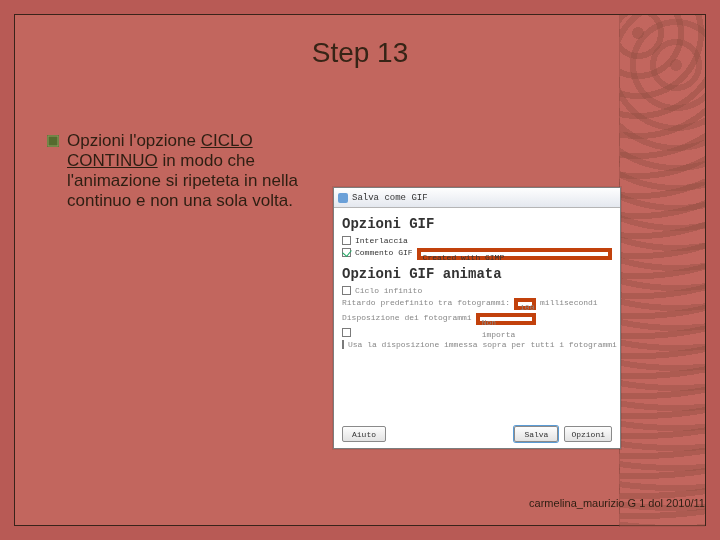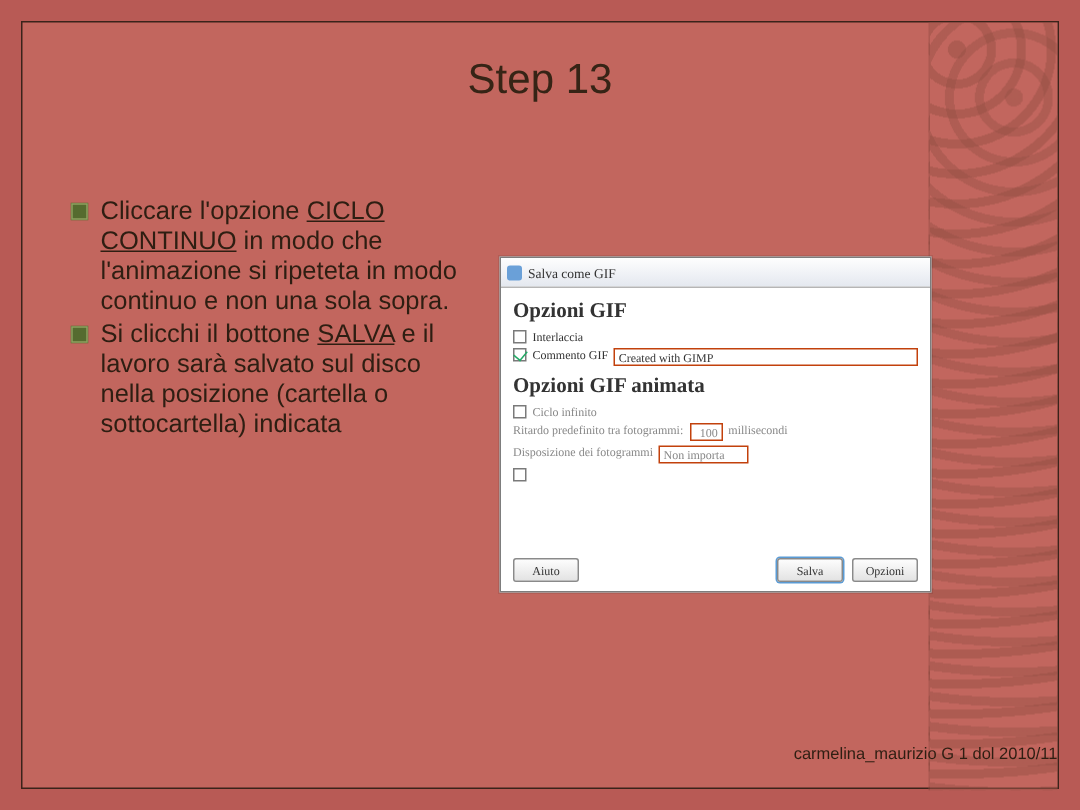--- a/index.html
+++ b/index.html
@@ -65,45 +65,45 @@
     position: absolute;
     left: 0; right: 0; bottom: 16px;
     text-align: right;
     font-size: 11px;
     color: #2e1e12;
   }
 
   
   .dialog {
     position: absolute;
-    left: 318px; top: 156px;
-    width: 288px; height: 224px;
+    left: 318px; top: 172px;
+    width: 288px; height: 262px;
     background: #fff;
     border: 1px solid #7d7d7d;
     box-shadow: 0 0 0 1px rgba(0,0,0,0.08);
-    font-family: Liberation Serif, serif;
+    font-family: Liberation Mono, monospace;
     color: #333;
   }
   .dlg-title {
     height: 20px;
     background: linear-gradient(#fefefe,#e4e8ef);
     border-bottom: 1px solid #b5b5b5;
     display: flex;
     align-items: center;
     gap: 4px;
     padding: 0 4px;
     font-size: 9px;
   }
   .dlg-title .tico { width:10px; height:10px; background:#6aa0d8; border-radius:2px; }
   .dlg-body { padding: 6px 8px 4px 8px; font-size: 8px; }
   .sect-label { font-weight: bold; margin: 2px 0 4px 0; font-size: 14px; }
   .chk { width:9px; height:9px; border:1px solid #7a7a7a; background:#fff; position:relative; }
   .chk.checked::after { content:""; position:absolute; left:1px; top:-1px; width:5px; height:7px; border-right:1.5px solid #2a6; border-bottom:1.5px solid #2a6; transform:rotate(40deg); }
   .txt { flex:0 0 auto; }
-  .tinput { border:1px solid #c2410c; background:#fff; height:12px; font-size:8px; padding:0 2px; line-height:12px; }
+  .tinput { border:4px solid #c2410c; background:#fff; height:12px; font-size:8px; padding:0 2px; line-height:12px; }
   .faint { color:#888; }
   .row { display:flex; gap:4px; margin-bottom:3px; }
   .dlg-btns {
     position:absolute; left:0; right:0; bottom:6px;
     display:flex; justify-content:space-between; padding:0 8px;
   }
   .btnset { display:flex; gap:6px;align-items:flex-end; }
   .btn {
     min-width:44px; height:16px;
     border:1px solid #8a8a8a;
@@ -125,30 +125,21 @@
     <div class="title">Step 13</div>
 
     <div class="content">
       <div class="bullet">
         <span class="icon">
           <svg width="12" height="12" viewBox="0 0 12 12">
               <rect x="0" y="0" width="12" height="12" fill="#556b2f"></rect>
               <rect x="1" y="1" width="10" height="10" fill="none" stroke="#8fa060" stroke-width="1"></rect>
             </svg>
         </span>
-        <span>Cliccare l'opzione </span><span class="underline">CICLO CONTINUO</span><span> in modo che l'animazione si ripeteta in modo continuo e non una sola sopra.</span>
-      </div>
-      <div class="bullet">
-        <span class="icon">
-          <svg width="12" height="12" viewBox="0 0 12 12">
-              <rect x="0" y="0" width="12" height="12" fill="#556b2f"></rect>
-              <rect x="1" y="1" width="10" height="10" fill="none" stroke="#8fa060" stroke-width="1"></rect>
-            </svg>
-        </span>
-        <span>Si clicchi il bottone </span><span class="underline">SALVA</span><span> e il lavoro sarà salvato sul disco nella posizione (cartella o sottocartella) indicata</span>
+        <span>Opzioni l'opzione </span><span class="underline">CICLO CONTINUO</span><span> in modo che l'animazione si ripeteta in nella continuo e non una sola volta.</span>
       </div>
     </div>
 
     <div class="dialog">
       <div class="dlg-title">
         <span class="tico"></span>
         <span>Salva come GIF</span>
       </div>
       <div class="dlg-body">
         <div class="sect-label">Opzioni GIF</div>
@@ -172,20 +163,24 @@
           <span class="tinput" style="width:22px;text-align:right">100</span>
           <span class="txt">millisecondi</span>
         </div>
         <div class="row faint">
           <span class="txt">Disposizione dei fotogrammi</span>
           <span class="tinput" style="width:60px">Non importa</span>
         </div>
         <div class="row faint">
           <span class="chk"></span>
         </div>
+        <div class="row faint">
+          <span class="chk"></span>
+          <span class="txt">Usa la disposizione immessa sopra per tutti i fotogrammi</span>
+        </div>
       </div>
       <div class="dlg-btns">
         <div class="btnset">
           <div class="btn">Aiuto</div>
         </div>
         <div class="btnset">
           <div class="btn sel">Salva</div>
           <div class="btn">Opzioni</div>
         </div>
       </div>

